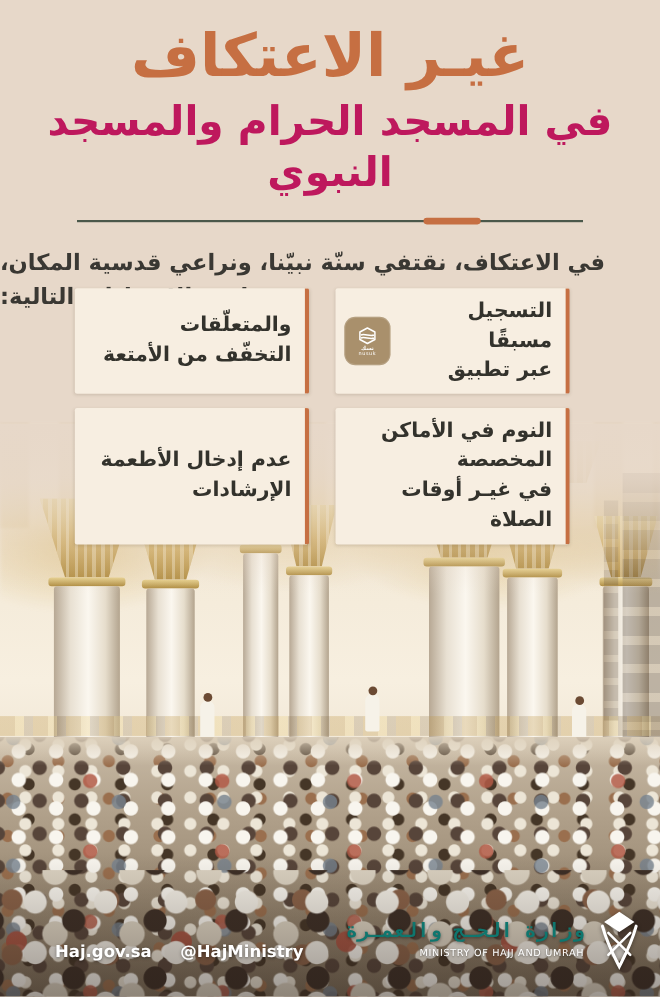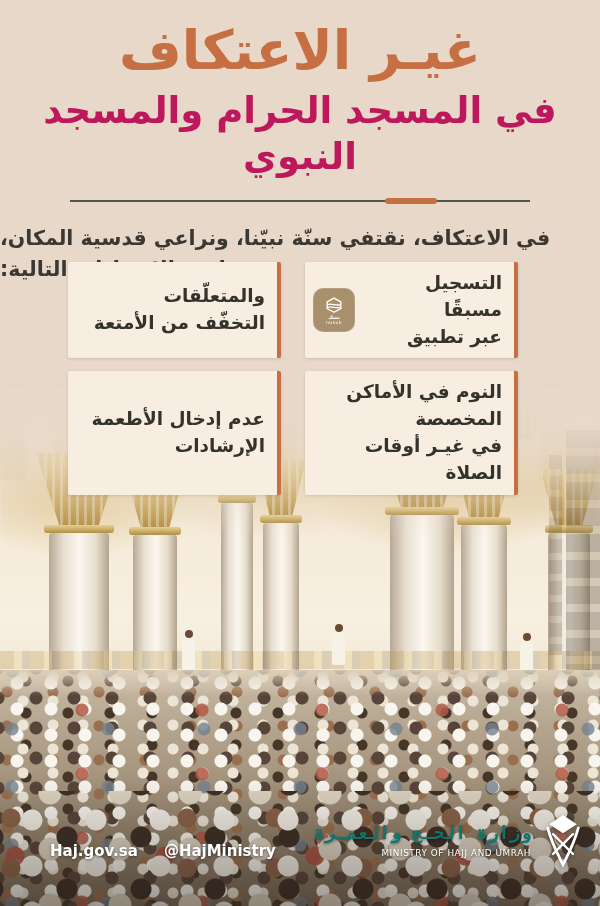--- a/index.html
+++ b/index.html
@@ -158,21 +158,21 @@
   .haze-top {
     position:absolute; left:0; right:0; top:0; height:155px;
     background:linear-gradient(180deg,#e7d8c9 0%, rgba(231,216,201,.85) 32%, rgba(231,216,201,0) 100%);
   }
   .bottom-shade {
     position:absolute; left:0; right:0; bottom:0; height:130px;
     background:linear-gradient(180deg, rgba(35,25,20,0), rgba(35,25,20,.42));
   }
 
   
-  .footer { position:absolute; left:0; right:0; bottom:18px; height:90px; z-index:8; }
+  .footer { position:absolute; left:0; right:0; bottom:4px; height:90px; z-index:8; }
   .footer-left {
     position:absolute; left:50px; bottom:28px; direction:ltr;
     display:flex; gap:26px; align-items:baseline;
   }
   .site, .handle {
     color:#fff; font-weight:700; font-size:15px; text-decoration:none;
     text-shadow:0 1px 3px rgba(0,0,0,.45);
   }
   .footer-right {
     position:absolute; right:14px; bottom:18px;

